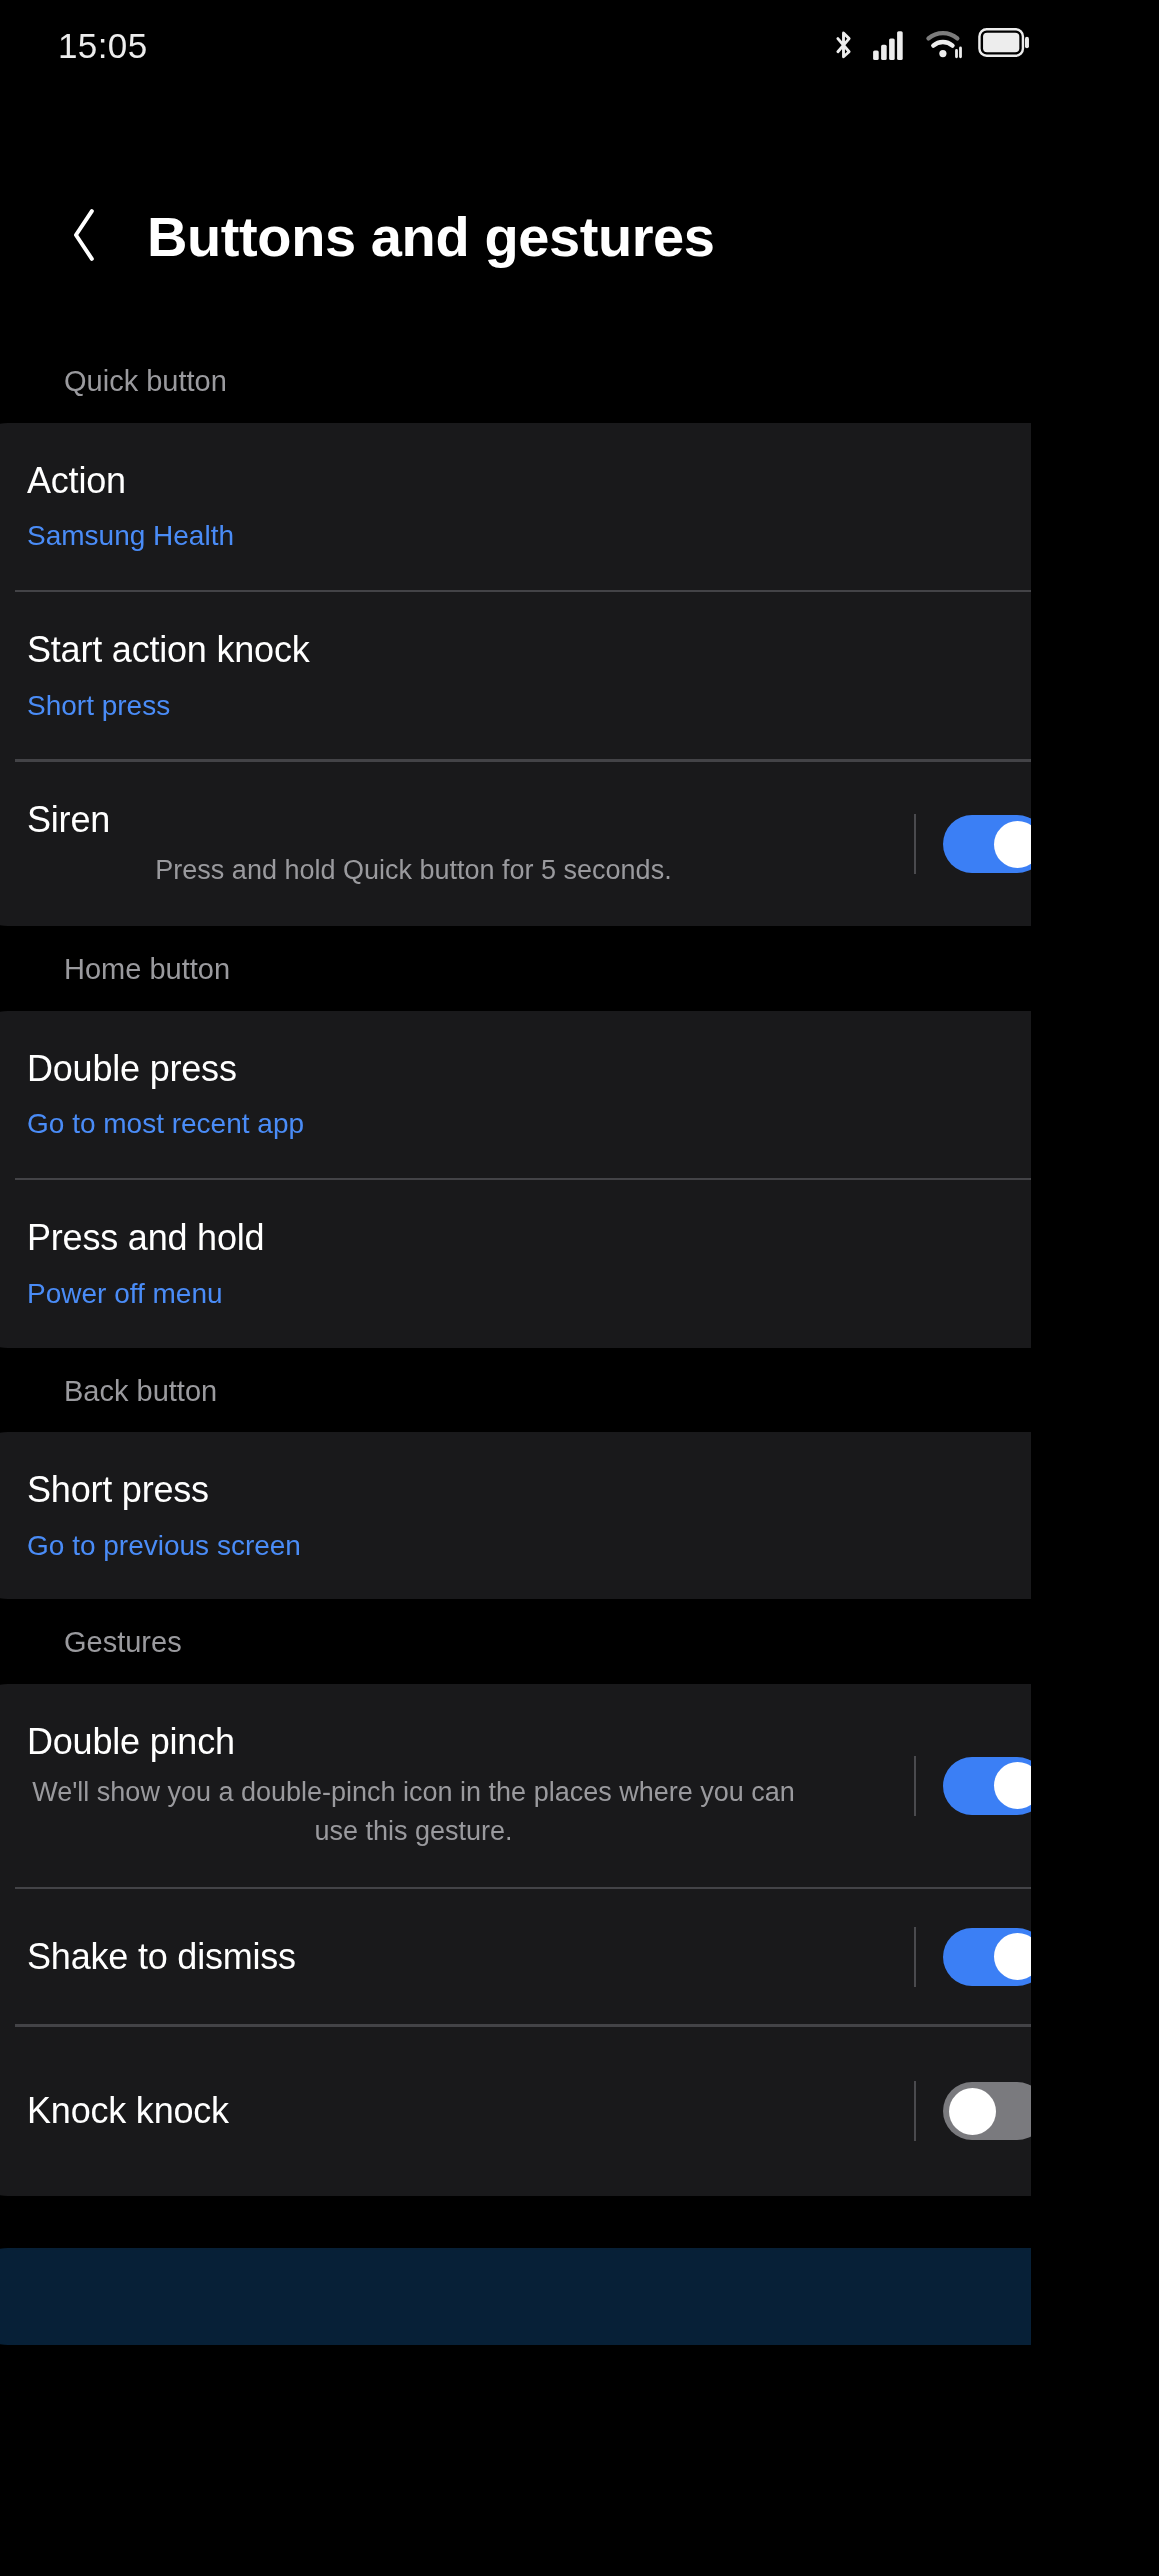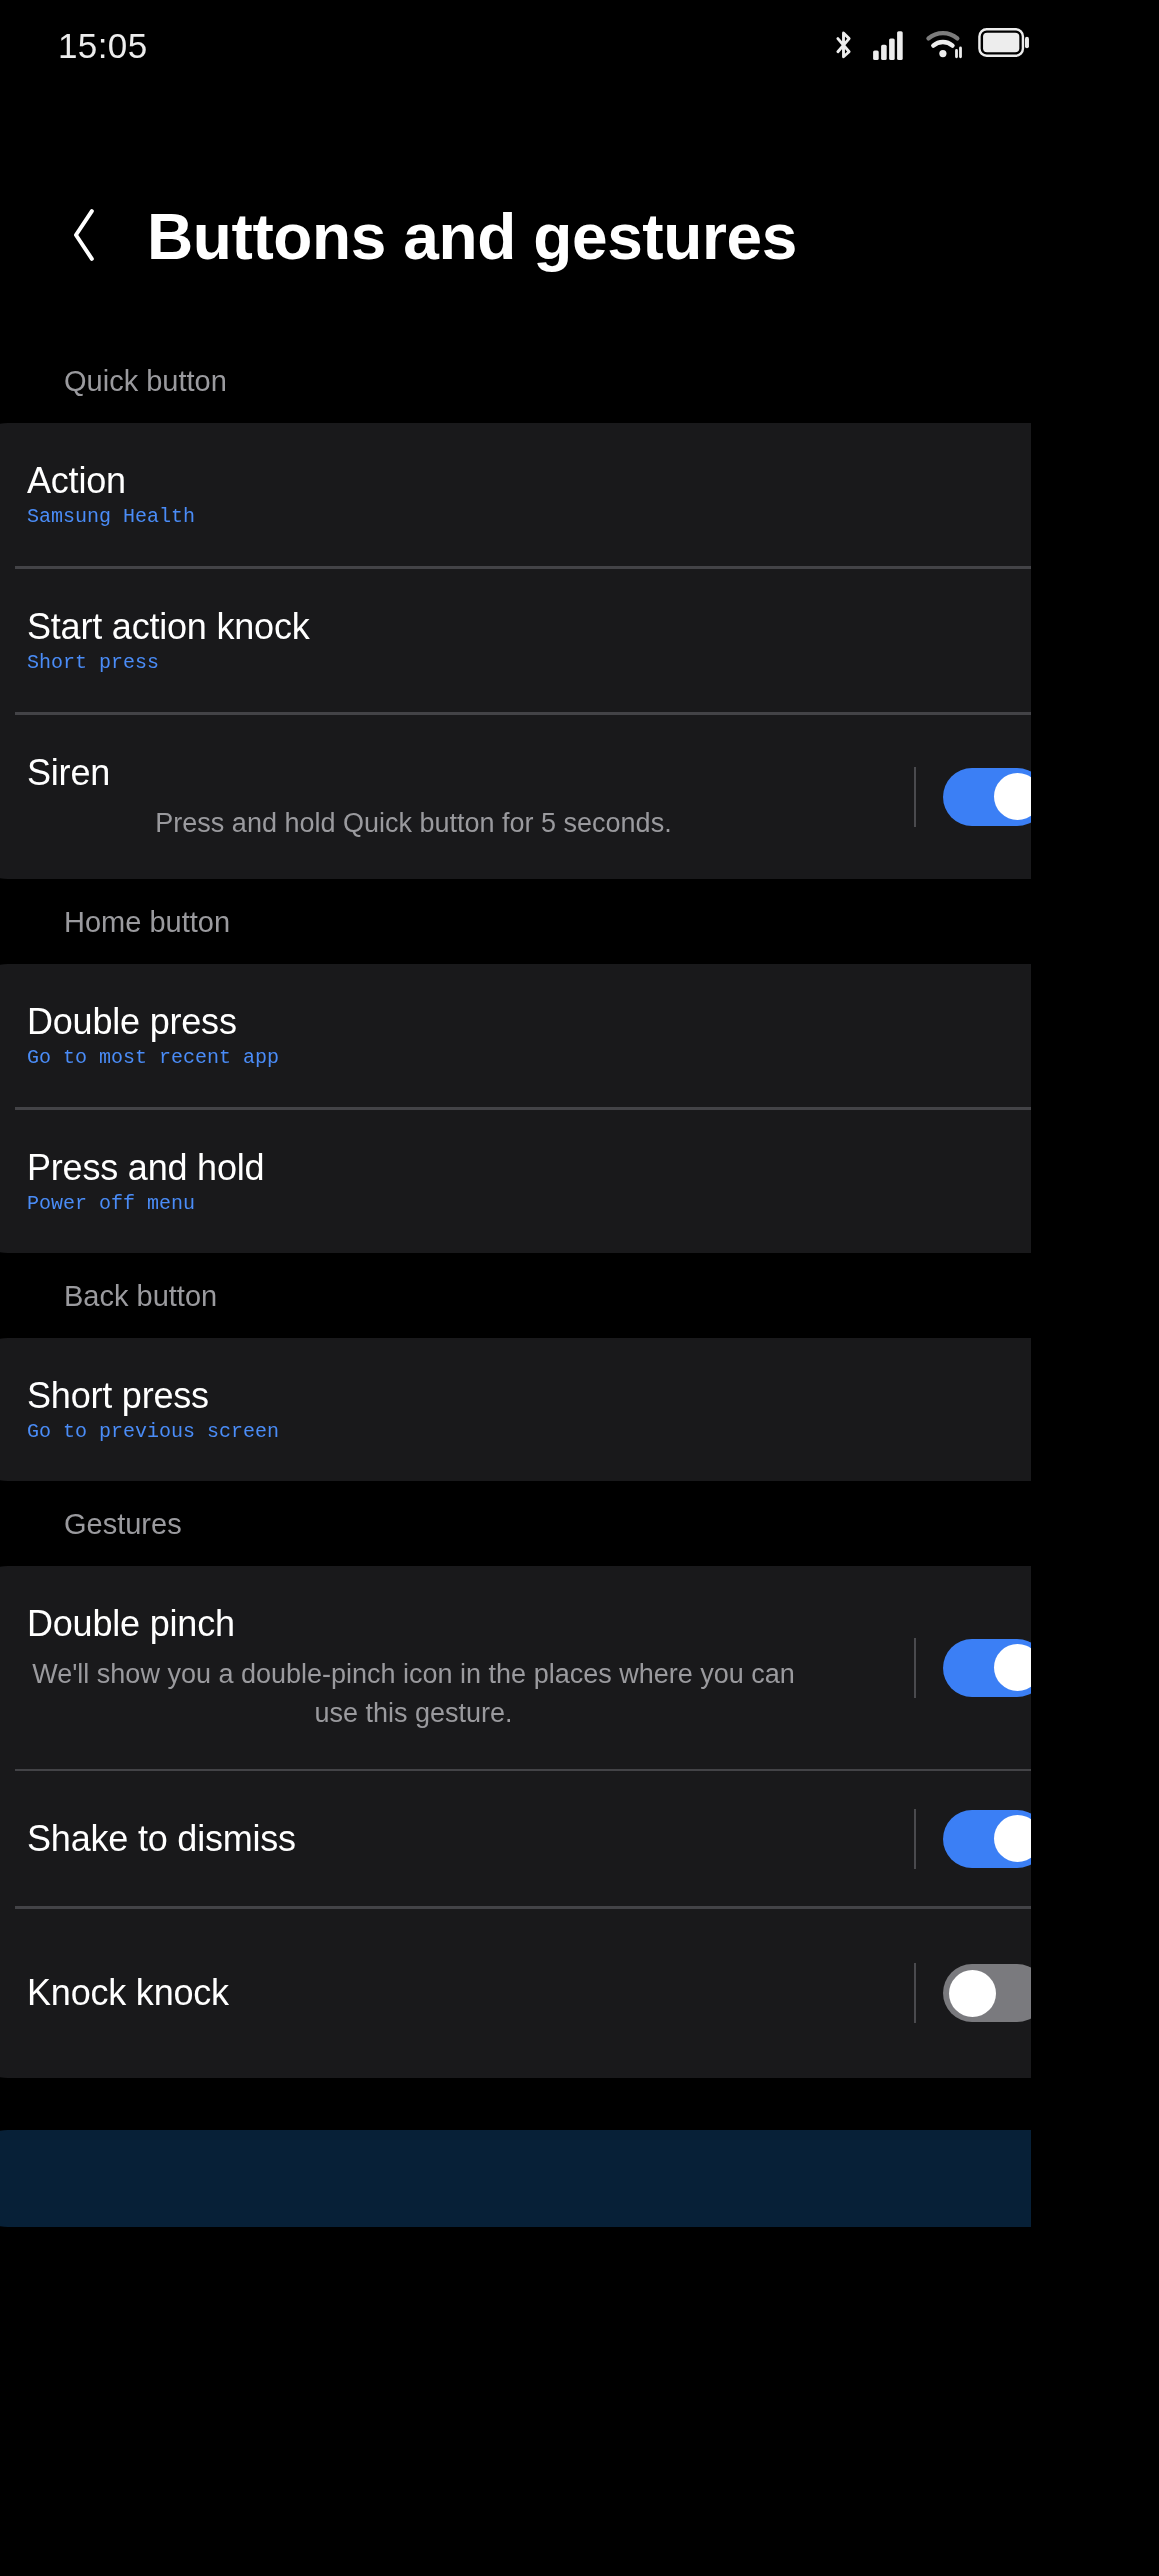--- a/index.html
+++ b/index.html
@@ -77,21 +77,21 @@
     height: 71px;
     display: flex;
     align-items: center;
     justify-content: center;
     flex: 0 0 auto;
     cursor: pointer;
   }
   .app-title {
     flex: 1 1 auto;
     color: #ffffff;
-    font-size: 64px;
+    font-size: 56px;
     font-weight: bold;
     letter-spacing: -0.4px;
     margin-left: 26px;
     white-space: nowrap;
   }
   .search-btn {
     width: 74px;
     height: 74px;
     display: flex;
     align-items: center;
@@ -136,24 +136,23 @@
     min-width: 0;
   }
   .row-title {
     color: #ffffff;
     font-size: 36px;
     line-height: 1.18;
     letter-spacing: -0.2px;
   }
   .row-sub {
     color: #4a8cf7;
-    font-size: 20px;
+    font-size: 28px;
     line-height: 1.2;
-    margin-top: 3px;
-    font-family: Liberation Mono, monospace;
+    margin-top: 17px;
   }
   .row-desc {
     color: #9a9a9e;
     font-size: 27px;
     line-height: 1.42;
     margin-top: 9.7px;
     max-width: 773px;
     text-align: center;
   }
   .divider {

